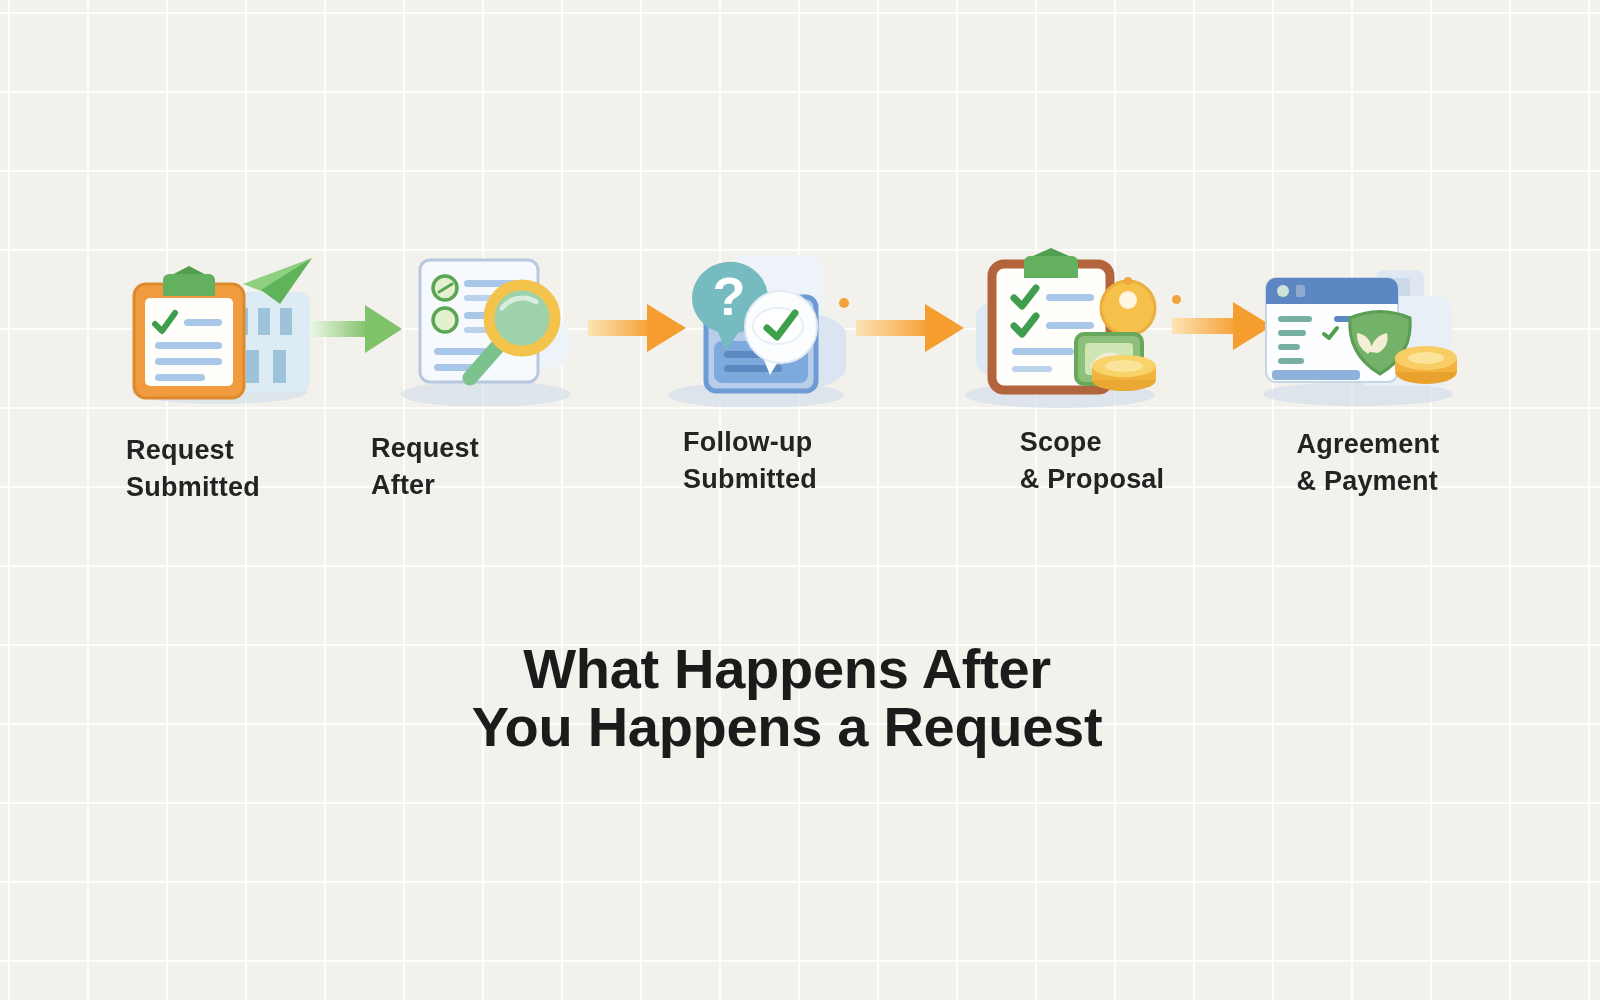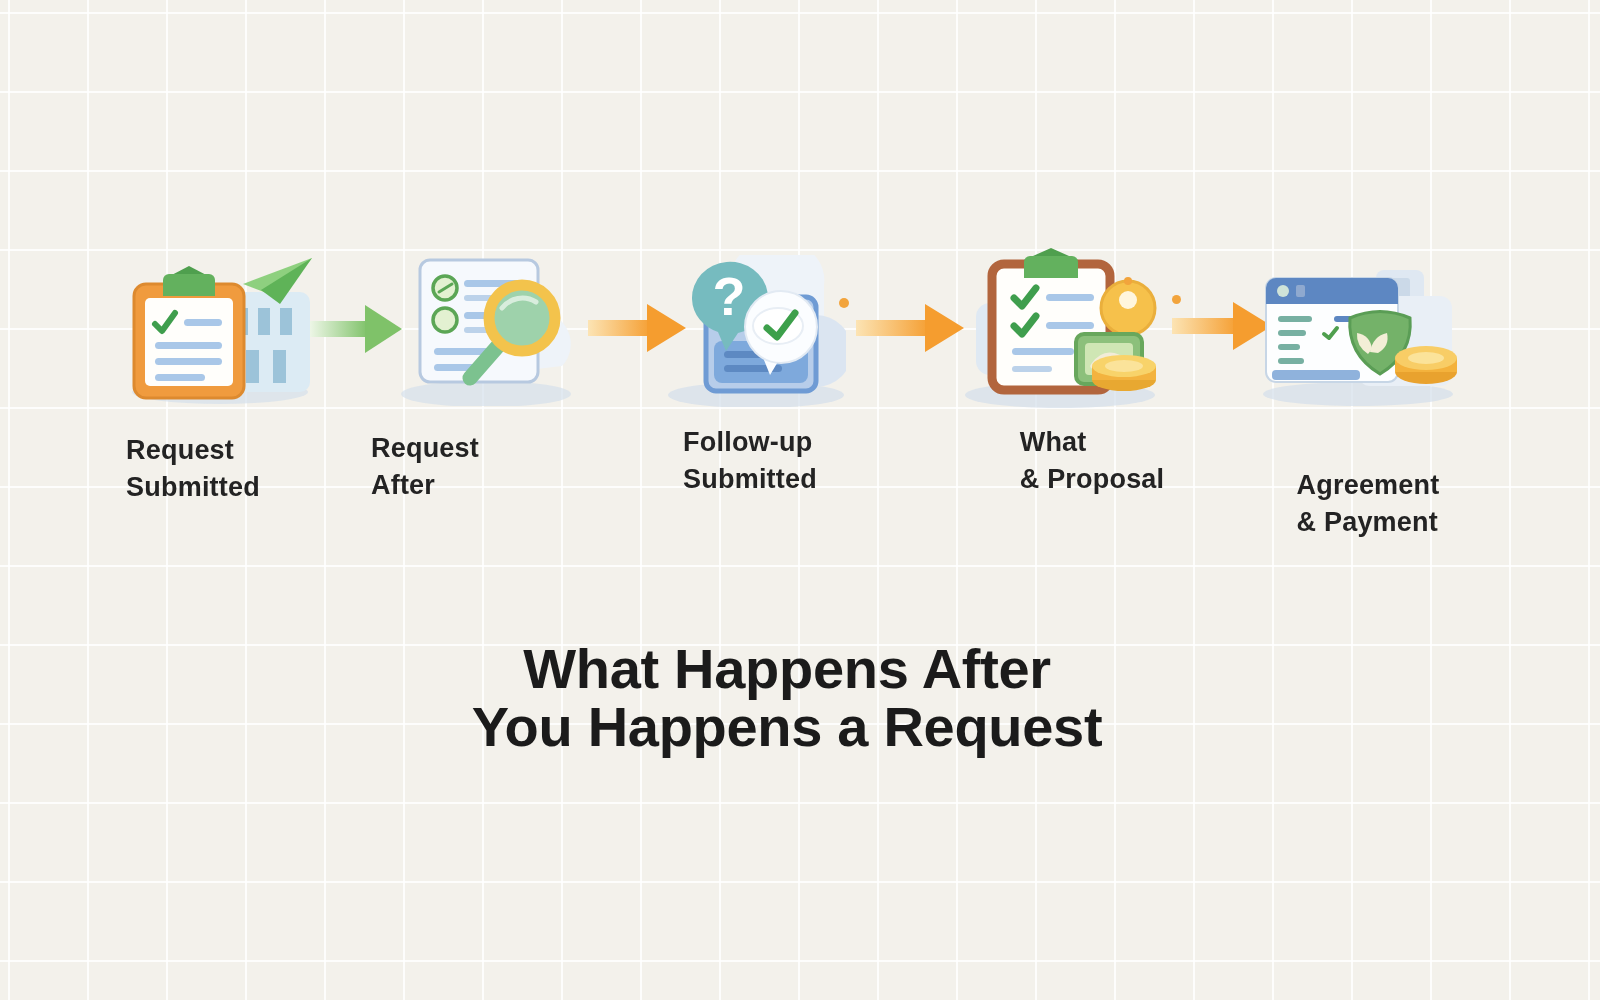--- a/index.html
+++ b/index.html
@@ -233,24 +233,24 @@
   </div>
   <div class="step-label" style="left:425px; top:430px;">
     <div>Request</div>
     <div>After</div>
   </div>
   <div class="step-label" style="left:738px; top:424px;margin-left:12px;">
     <div>Follow-up</div>
     <div>Submitted</div>
   </div>
   <div class="step-label" style="left:1092px; top:424px;">
-    <div>What</div>
+    <div>Scope</div>
     <div>&amp; Proposal</div>
   </div>
-  <div class="step-label" style="left:1368px; top:426px;margin-top:41px;">
+  <div class="step-label" style="left:1368px; top:426px;">
     <div>Agreement</div>
     <div>&amp; Payment</div>
   </div>
 
   <div class="diagram-title">
     <div>What Happens After</div>
     <div>You Happens a Request</div>
   </div>
 
 </div>

